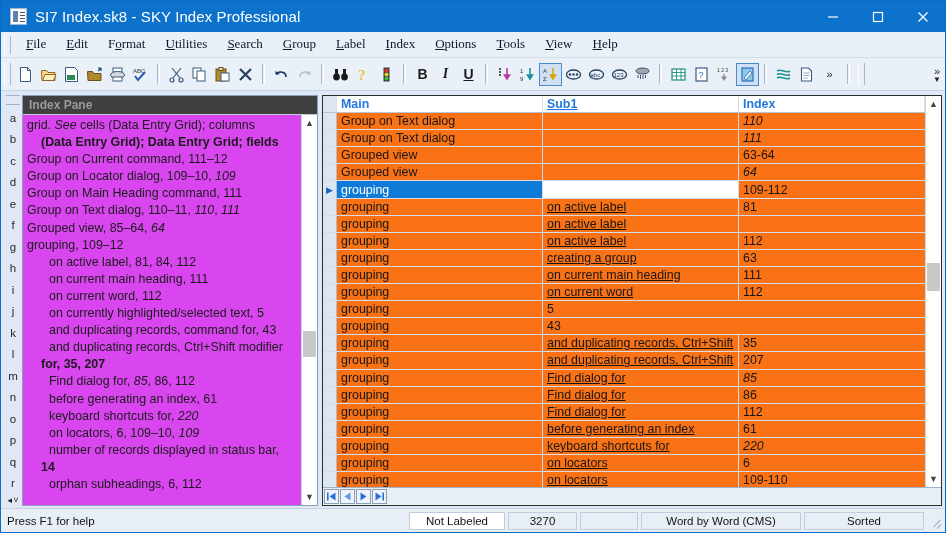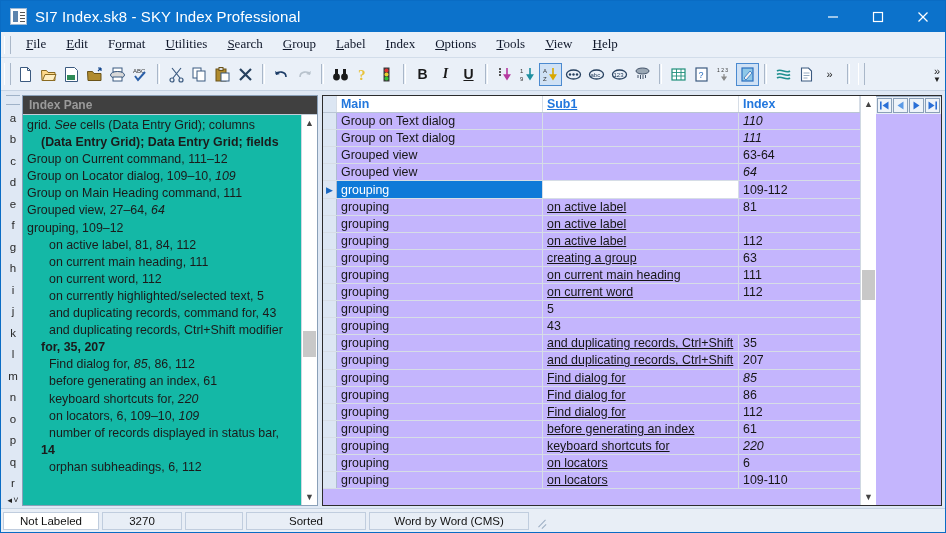--- a/index.html
+++ b/index.html
@@ -218,21 +218,21 @@
   .ip-body {
     flex: 1 1 auto;
     display: flex;
     min-height: 0;
   }
   .ip-list {
     flex: 1 1 auto;
     padding: 2px 0 0 4px;
     box-sizing: border-box;
     overflow: hidden;
-    background: #14b8a6;
+    background: #d946ef;
   }
   .ip-row {
     font-size: 12.4px;
     color: #1b1b1b;
     line-height: 17.1px;
     height: 17.1px;
     white-space: nowrap;
     overflow: hidden;
   }
   .ip-row .ind1 { padding-left: 22px; display: inline-block; }
@@ -260,24 +260,24 @@
   .vs-thumb {
     position: absolute;
     left: 1px; right: 1px;
     background: #c8c8c8;
   }
 
   
   .gridwrap {
     flex: 1 1 auto;
     border: 1px solid #2c2c2c;
-    background: #c4b5fd;
-    box-sizing: border-box;
-    display: flex;
-    flex-direction: row;
+    background: #f97316;
+    box-sizing: border-box;
+    display: flex;
+    flex-direction: column;
     min-width: 0;
   }
   .grid-main {
     flex: 1 1 auto;
     display: flex;
     min-height: 0;
   }
   .grid-table {
     flex: 1 1 auto;
     display: flex;
@@ -376,21 +376,21 @@
     margin-right: 3px;
   }
   .sb-help {
     flex: 1 1 auto;
     justify-content: flex-start;
     padding-left: 4px;
     border: none;
     background: transparent;
   }
   .sb-label { width: 96px; background: #ffffff; }
-  .sb-count { width: 80px; }
+  .sb-count { width: 69px; }
   .sb-blank { width: 58px; }
   .sb-sorted { width: 120px; }
   .sb-style { width: 160px; }
   .sb-grip {
     width: 14px; height: 14px;
     margin-left: 2px;
     position: relative;
   }
   .sb-grip::before, .sb-grip::after {
     content: "";
@@ -705,21 +705,22 @@
       <div class="ip-header">
         <span class="ip-header-text">Index Pane</span>
       </div>
       <div class="ip-body">
         <div class="ip-list" id="index-list">
             <div class="ip-row"><span><span>grid. </span><i>See</i><span> cells (Data Entry Grid); columns</span></span></div>
             <div class="ip-row"><span class="ind2"><span>(Data Entry Grid); Data Entry Grid; fields</span></span></div>
             <div class="ip-row"><span><span>Group on Current command, 111–12</span></span></div>
             <div class="ip-row"><span><span>Group on Locator dialog, 109–10, </span><i>109</i></span></div>
             <div class="ip-row"><span><span>Group on Main Heading command, 111</span></span></div>
-            <div class="ip-row"><span><span>Grouped view, 27–64, </span><i>64</i></span></div>
+            <div class="ip-row"><span><span>Group on Text dialog, 110–11, </span><i>110</i><span>, </span><i>111</i></span></div>
+            <div class="ip-row"><span><span>Grouped view, 85–64, </span><i>64</i></span></div>
             <div class="ip-row"><span class="sel"><span>grouping, 109–12</span></span></div>
             <div class="ip-row"><span class="ind1"><span>on active label, 81, 84, 112</span></span></div>
             <div class="ip-row"><span class="ind1"><span>on current main heading, 111</span></span></div>
             <div class="ip-row"><span class="ind1"><span>on current word, 112</span></span></div>
             <div class="ip-row"><span class="ind1"><span>on currently highlighted/selected text, 5</span></span></div>
             <div class="ip-row"><span class="ind1"><span>and duplicating records, command for, 43</span></span></div>
             <div class="ip-row"><span class="ind1"><span>and duplicating records, Ctrl+Shift modifier</span></span></div>
             <div class="ip-row"><span class="ind2"><span>for, 35, 207</span></span></div>
             <div class="ip-row"><span class="ind1"><span>Find dialog for, </span><i>85</i><span>, 86, 112</span></span></div>
             <div class="ip-row"><span class="ind1"><span>before generating an index, 61</span></span></div>
@@ -1029,21 +1030,22 @@
           <svg width="11" height="11" viewBox="0 0 11 11">
               <path d="M1.5 1.5 v8 l6 -4z" fill="#2a6fd6"></path>
               <rect x="8.4" y="1.5" width="1.6" height="8" fill="#2a6fd6"></rect>
             </svg>
         </div>
       </div>
     </div>
   </div>
 
   <div class="statusbar">
+    <div class="sb-cell sb-help">Press F1 for help</div>
     <div class="sb-cell sb-label">Not Labeled</div>
     <div class="sb-cell sb-count">3270</div>
     <div class="sb-cell sb-blank"></div>
+    <div class="sb-cell sb-style">Word by Word (CMS)</div>
     <div class="sb-cell sb-sorted">Sorted</div>
-    <div class="sb-cell sb-style">Word by Word (CMS)</div>
     <div class="sb-grip"></div>
   </div>
 
 </div>
 
 </body></html>

